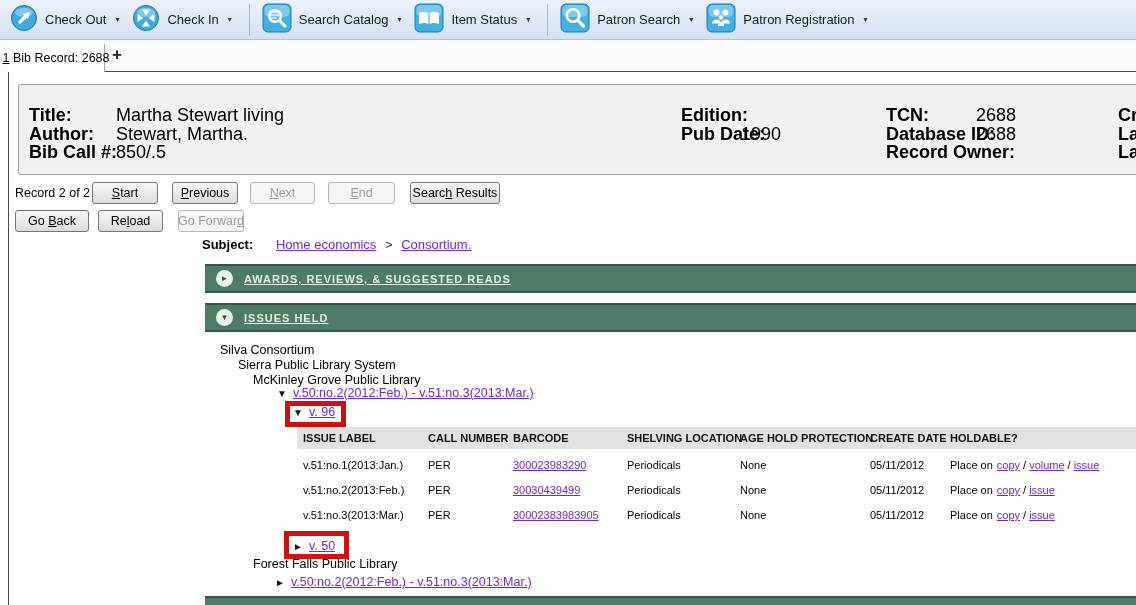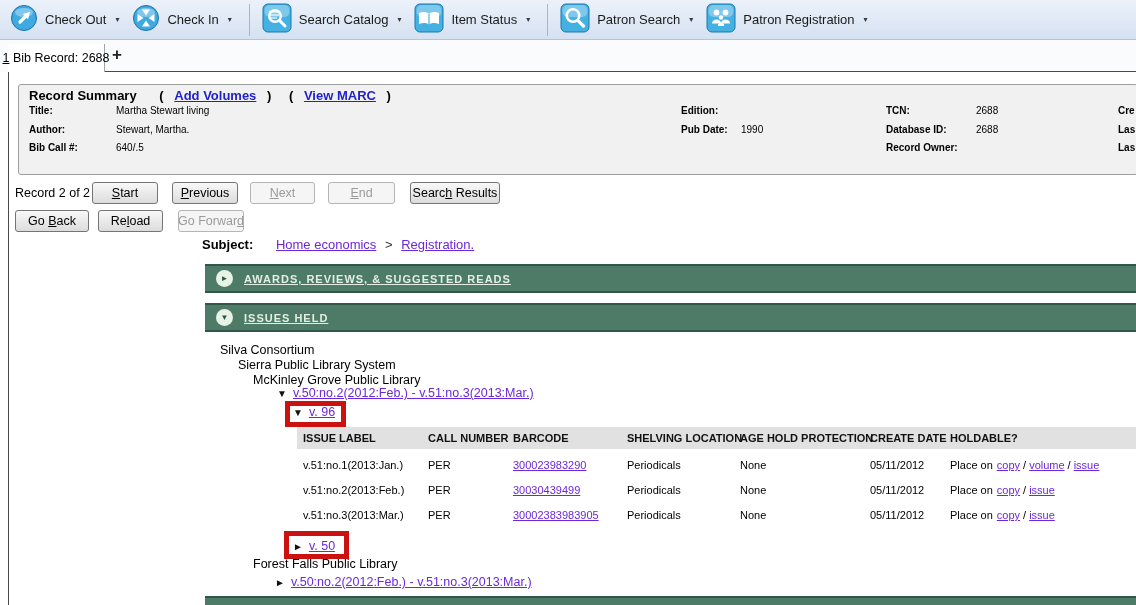--- a/index.html
+++ b/index.html
@@ -26,21 +26,21 @@
   .hline { position:absolute; left:8px; right:0; top:71px; height:1px; background:#4a4a4a; z-index:2; }
   .vline { position:absolute; left:8px; top:71px; bottom:0; width:1px; background:#4a4a4a; }
 
   
   .summary-box { position:absolute; left:18px; top:84px; right:-2px; height:91px;
                  background:#f1f1f1; border:1px solid #9e9e9e; border-radius:3px; box-sizing:border-box; }
   .sum-head { position:absolute; left:10px; top:3px; font-size:13px; white-space:nowrap; }
   .sum-title { font-weight:bold; margin-right:12px; }
   .paren { font-weight:bold; margin:0 7px; }
   .blink { color:#2222cc; font-weight:bold; text-decoration:underline; cursor:pointer; }
-  .fld { position:absolute; font-size:10px; white-space:nowrap; }
+  .fld { position:absolute; font-size:18px; white-space:nowrap; }
   .fb { font-weight:bold; }
 
   
   .recpos { position:absolute; left:15px; top:186px; font-size:12.5px; }
   .btn { position:absolute; height:22px; font-size:12.5px; border:1px solid #757575; border-radius:3px;
          background:linear-gradient(#f8f8f8,#dcdcdc); display:flex; align-items:center; justify-content:center;
          cursor:pointer; white-space:pre; box-sizing:border-box; }
   .btn .ukey { text-decoration:underline; }
   .btn.disabled { color:#9b9b9b; border-color:#b5b5b5; background:#f5f5f5; cursor:default; }
 
@@ -161,36 +161,27 @@
     </div>
   </div>
 
   <div class="tabrow"></div>
   <div class="tab"><span class="ukey">1</span><span> Bib Record: 2688</span></div>
   <div class="plus">+</div>
   <div class="hline"></div>
   <div class="vline"></div>
 
   <div class="summary-box">
-    <div class="sum-head">
-      <span class="sum-title">Record Summary</span>
-      <span class="paren">(</span>
-      <span class="blink">Add Volumes</span>
-      <span class="paren">)</span>
-      <span class="paren">(</span>
-      <span class="blink">View MARC</span>
-      <span class="paren">)</span>
-    </div>
 
     <span class="fld fb" style="left:10px;top:20px">Title:</span>
     <span class="fld" style="left:97px;top:20px">Martha Stewart living</span>
     <span class="fld fb" style="left:10px;top:39px">Author:</span>
     <span class="fld" style="left:97px;top:39px">Stewart, Martha.</span>
     <span class="fld fb" style="left:10px;top:57px">Bib Call #:</span>
-    <span class="fld" style="left:97px;top:57px">640/.5</span>
+    <span class="fld" style="left:97px;top:57px">850/.5</span>
 
     <span class="fld fb" style="left:662px;top:20px">Edition:</span>
     <span class="fld" style="left:722px;top:20px"></span>
     <span class="fld fb" style="left:662px;top:39px">Pub Date:</span>
     <span class="fld" style="left:722px;top:39px">1990</span>
 
     <span class="fld fb" style="left:867px;top:20px">TCN:</span>
     <span class="fld" style="left:957px;top:20px">2688</span>
     <span class="fld fb" style="left:867px;top:39px">Database ID:</span>
     <span class="fld" style="left:957px;top:39px">2688</span>
@@ -211,21 +202,21 @@
   <div class="btn" style="left:410px;top:182px;width:90px"><span>Searc</span><span class="ukey">h</span><span> Results</span></div>
 
   <div class="btn" style="left:15px;top:210px;width:74px"><span>Go </span><span class="ukey">B</span><span>ack</span></div>
   <div class="btn" style="left:98px;top:210px;width:65px"><span>Re</span><span class="ukey">l</span><span>oad</span></div>
   <div class="btn disabled" style="left:178px;top:210px;width:66px"><span>Go Forwar</span><span class="ukey">d</span><span></span></div>
 
   <div class="subject">
     <span class="slabel">Subject:</span>
     <span class="tlink">Home economics</span>
     <span class="ssep">&gt;</span>
-    <span class="tlink">Registration.</span>
+    <span class="tlink">Consortium.</span>
   </div>
 
   <div class="secbar" style="top:264px">
     <span class="seccircle">►</span>
     <span class="seclabel">AWARDS, REVIEWS, &amp; SUGGESTED READS</span>
   </div>
   <div class="secbar" style="top:303px">
     <span class="seccircle">▼</span>
     <span class="seclabel">ISSUES HELD</span>
   </div>

